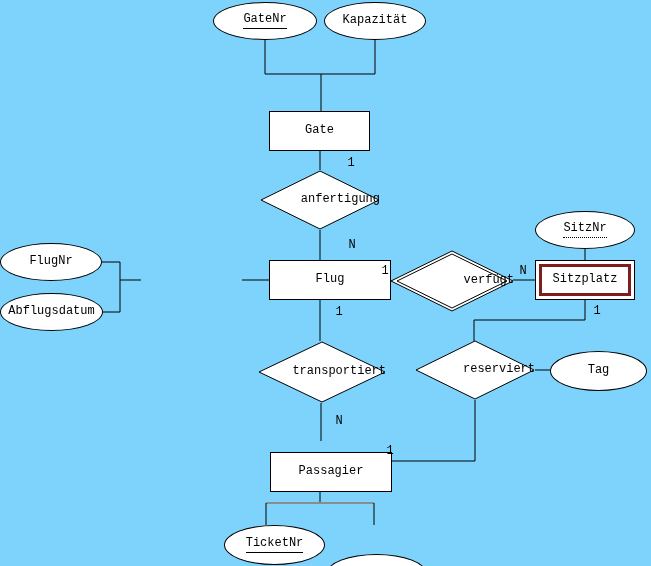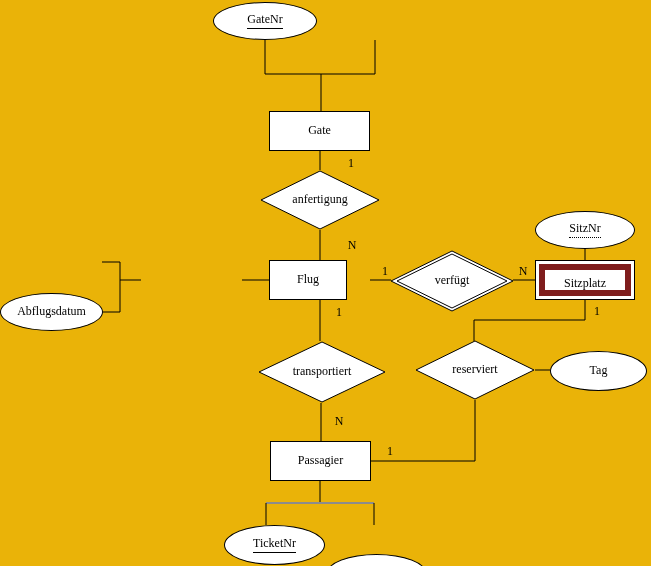--- a/index.html
+++ b/index.html
@@ -1,39 +1,39 @@
 <!DOCTYPE html>
 <html><head>
 <meta charset="utf-8">
 <style>
   html,body{margin:0;padding:0;background:#ffffff;}
   .canvas{
     position:relative;
     width:651px;height:566px;
-    background:#eab308;
-    font-family:Liberation Serif, serif;
+    background:#7dd3fc;
+    font-family:Liberation Mono, monospace;
     font-size:12px;color:#000000;
     overflow:hidden;
   }
   .wires{position:absolute;left:0;top:0;width:651px;height:566px;}
   .wires polyline{fill:none;stroke:#000000;stroke-width:1;}
   .wires polyline.gray{stroke:#8c8c8c;stroke-width:2;}
   .node{
     position:absolute;box-sizing:border-box;
     display:flex;align-items:center;justify-content:center;
     text-align:center;line-height:1.1;
   }
   .ellipse{border:1px solid #000000;border-radius:50%;background:#ffffff;}
   .rect{border:1px solid #000000;background:#ffffff;}
   .weak-inner{
     position:absolute;left:3px;top:3px;right:3px;bottom:3px;
-    border:6px solid #7f1d1d;
-    display:flex;align-items:flex-end;justify-content:center;
+    border:3px solid #7f1d1d;
+    display:flex;align-items:center;justify-content:center;
   }
-  .diamond{background:transparent;}
+  .diamond{background:transparent;justify-content:flex-end;}
   .diamond svg{position:absolute;left:0;top:0;}
   .diamond svg polygon{fill:#ffffff;stroke:#000000;stroke-width:1;}
   .diamond .lbl{position:relative;z-index:1;}
   .key{border-bottom:1px solid #000000;padding-bottom:1px;}
   .key-dotted{border-bottom:1px dotted #000000;padding-bottom:1px;}
   .card-label{
     position:absolute;transform:translate(-50%,-50%);
     font-size:12px;color:#000000;background:transparent;
   }
 </style>
@@ -64,43 +64,49 @@
     <polyline points="535,370 550,370"></polyline>
     <polyline points="320,481 320,503"></polyline>
     <polyline class="gray" points="266,503 374,503"></polyline>
     <polyline points="266,503 266,525"></polyline>
     <polyline points="374,503 374,525"></polyline>
   </svg>
 
   <div class="node ellipse" style="left:213px;top:2px;width:104px;height:38px">
     <span class="key">GateNr</span>
   </div>
+  <div class="node ellipse" style="left:324px;top:2px;width:102px;height:38px">
+    <span>Kapazität</span>
+  </div>
+  <div class="node ellipse" style="left:0px;top:243px;width:102px;height:38px">
+    <span>FlugNr</span>
+  </div>
   <div class="node ellipse" style="left:0px;top:293px;width:103px;height:38px">
     <span>Abflugsdatum</span>
   </div>
   <div class="node ellipse" style="left:535px;top:211px;width:100px;height:38px">
     <span class="key-dotted">SitzNr</span>
   </div>
   <div class="node ellipse" style="left:550px;top:351px;width:97px;height:40px">
     <span>Tag</span>
   </div>
   <div class="node ellipse" style="left:224px;top:525px;width:101px;height:40px">
     <span class="key">TicketNr</span>
   </div>
   <div class="node ellipse" style="left:326px;top:554px;width:101px;height:40px">
     <span>Name</span>
   </div>
 
   <div class="node rect" style="left:269px;top:111px;width:101px;height:40px">
     <span>Gate</span>
   </div>
-  <div class="node rect" style="left:269px;top:260px;width:78px;height:40px">
+  <div class="node rect" style="left:269px;top:260px;width:122px;height:40px">
     <span>Flug</span>
   </div>
-  <div class="node rect" style="left:270px;top:441px;width:101px;height:40px">
+  <div class="node rect" style="left:270px;top:452px;width:122px;height:40px">
     <span>Passagier</span>
   </div>
   <div class="node rect" style="left:535px;top:260px;width:100px;height:40px">
     <div class="weak-inner">
       <span>Sitzplatz</span>
     </div>
   </div>
 
   <div class="node diamond" style="left:260px;top:170px;width:120px;height:60px">
     <svg width="120" height="60" viewBox="0 0 120 60">

